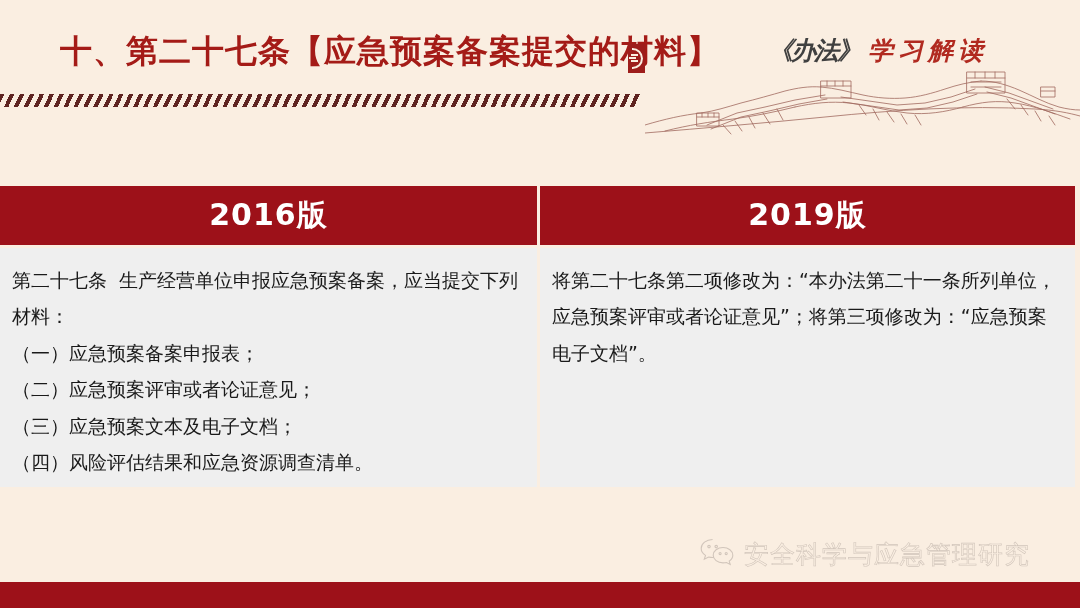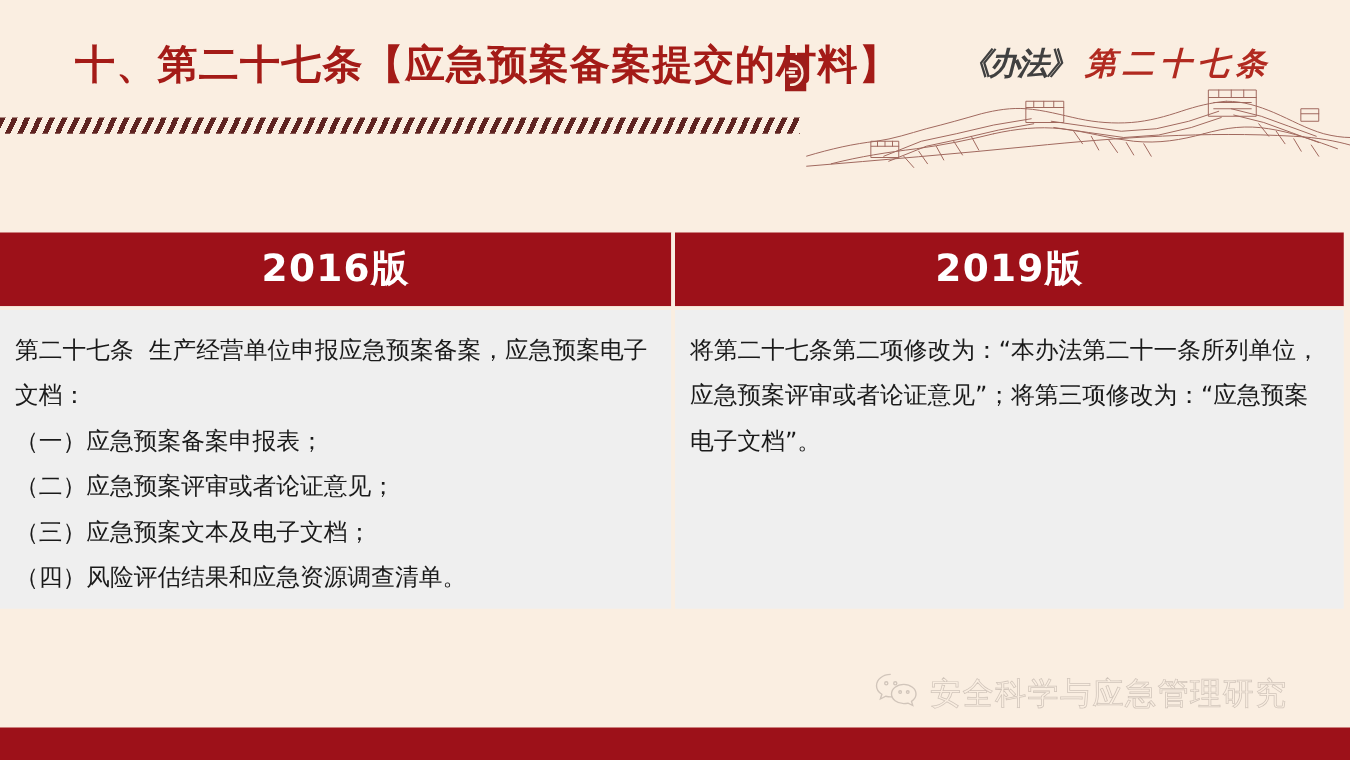--- a/index.html
+++ b/index.html
@@ -173,21 +173,21 @@
 
 <div id="slide">
 
   <div class="slide-title">十、第二十七条【应急预案备案提交的材料】</div>
 
   <div class="hatch-rule"></div>
 
   <div class="seal-mark"></div>
 
   <div class="slogan">
-    <span class="brackets">《办法》</span><span class="emph">第二十七条</span>
+    <span class="brackets">《办法》</span><span class="emph">学习解读</span>
   </div>
 
   <svg class="wall-art" viewBox="0 0 435 85">
     <g fill="none" stroke="#9c6258" stroke-width="0.8" stroke-linecap="round" stroke-linejoin="round">
       <path d="M0 70 C20 64 38 60 56 58 C70 56 82 52 96 48 C112 44 126 40 140 36 C152 33 164 31 176 32"></path>
       <path d="M176 32 C190 33 204 37 218 40 C232 43 246 44 260 43 C274 42 288 38 300 34 C312 30 324 27 336 26"></path>
       <path d="M336 26 C350 26 362 30 374 35 C388 41 400 48 414 52 C422 54 429 55 435 55"></path>
       <path d="M20 76 C44 70 64 67 88 64 C110 61 130 57 150 52"></path>
       <path d="M150 52 C168 48 186 46 204 48 C224 50 242 56 262 58 C282 60 300 57 318 52"></path>
       <path d="M318 52 C336 47 352 45 370 48 C390 51 408 58 425 64"></path>
@@ -218,21 +218,21 @@
   <div class="cmp-table">
     <div class="th">2016版</div>
     <div class="vgap"></div>
     <div class="th">2019版</div>
 
     <div class="hgap"></div>
     <div class="hgap"></div>
     <div class="hgap"></div>
 
     <div class="td">
-      <p>第二十七条  生产经营单位申报应急预案备案，应急预案电子文档：
+      <p>第二十七条  生产经营单位申报应急预案备案，应当提交下列材料：
 （一）应急预案备案申报表；
 （二）应急预案评审或者论证意见；
 （三）应急预案文本及电子文档；
 （四）风险评估结果和应急资源调查清单。</p>
     </div>
     <div class="vgap"></div>
     <div class="td">
       <p>将第二十七条第二项修改为：“本办法第二十一条所列单位，应急预案评审或者论证意见”；将第三项修改为：“应急预案电子文档”。</p>
     </div>
   </div>

